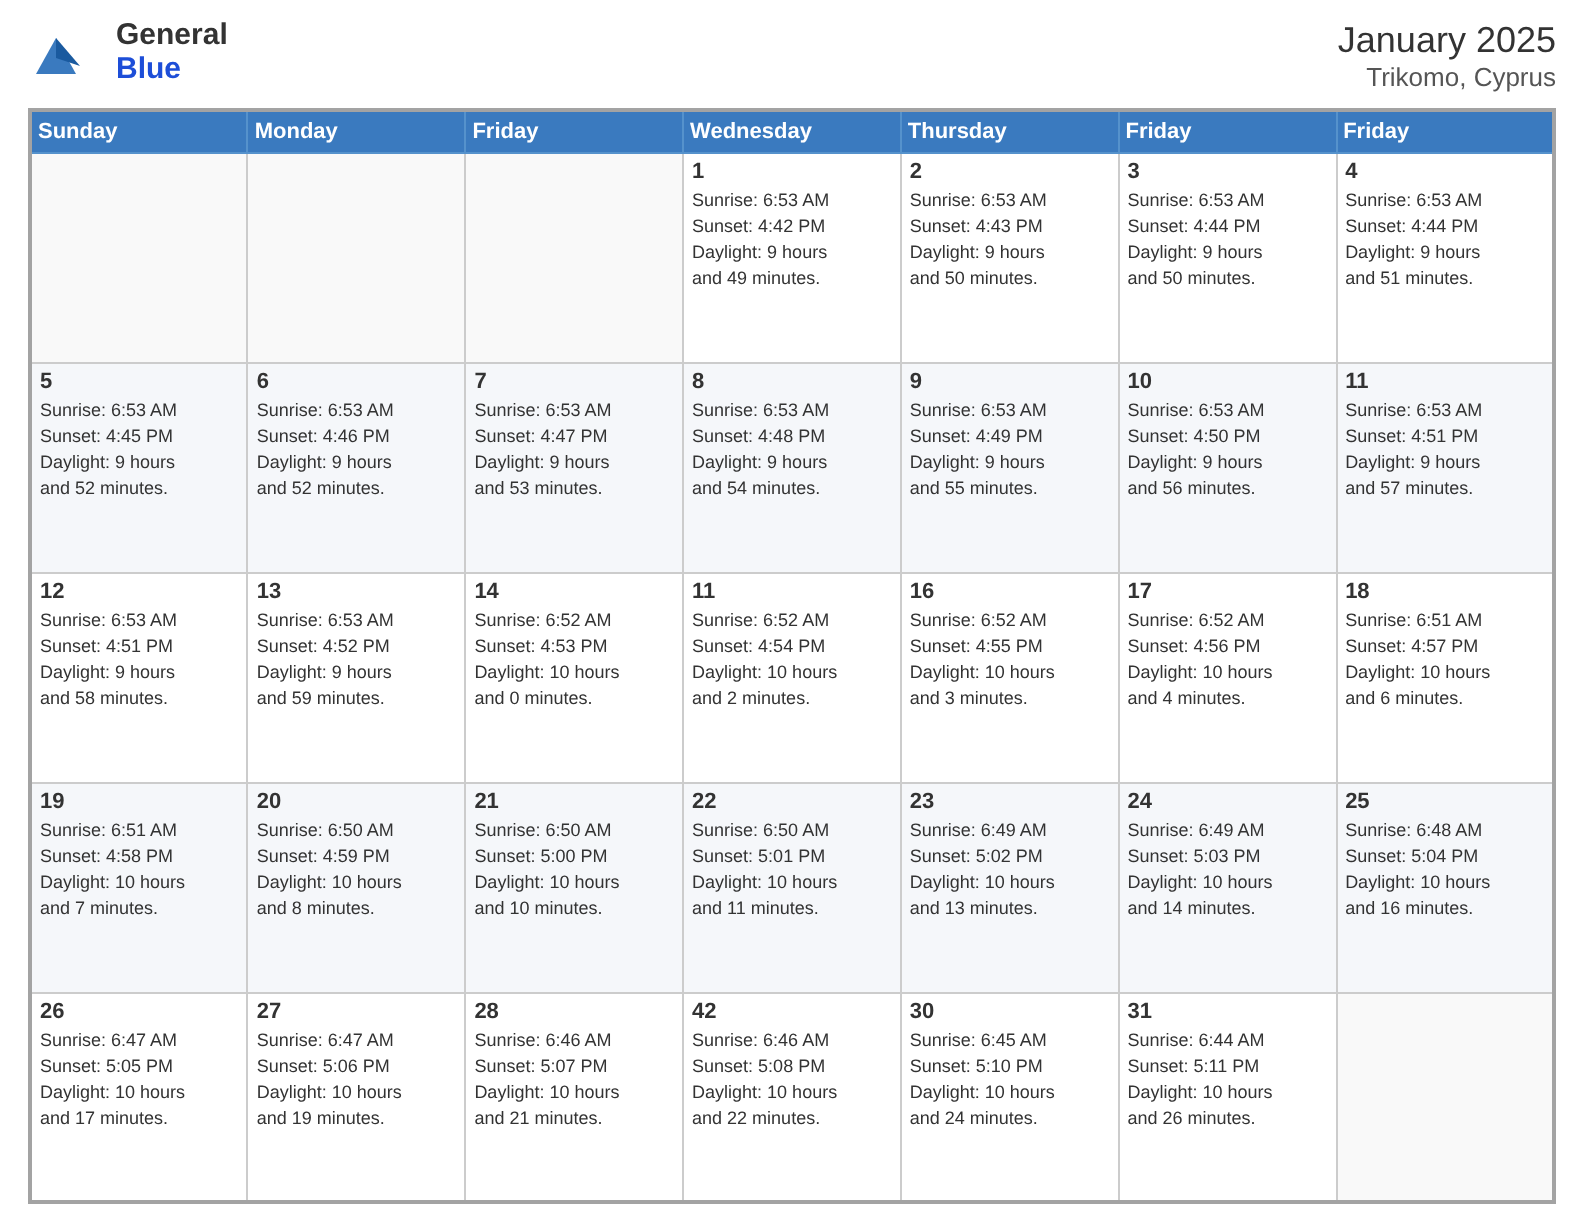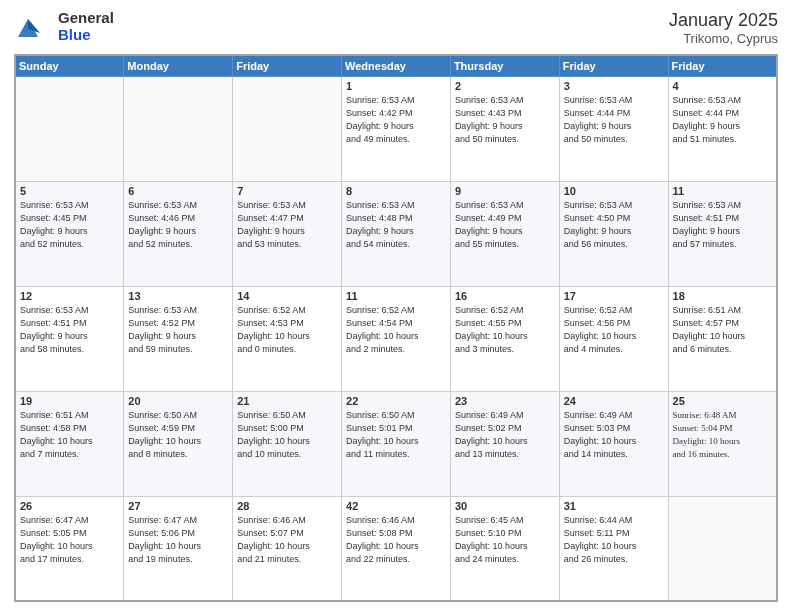--- a/index.html
+++ b/index.html
@@ -310,21 +310,21 @@
           </td>
           <td>
             <span class="day-num">24</span>
             <div class="day-info" style="white-space: pre-line;">Sunrise: 6:49 AM
 Sunset: 5:03 PM
 Daylight: 10 hours
 and 14 minutes.</div>
           </td>
           <td>
             <span class="day-num">25</span>
-            <div class="day-info" style="white-space: pre-line; font-family: Liberation Serif, serif;">Sunrise: 6:48 AM
+            <div class="day-info" style="white-space: pre-line;">Sunrise: 6:48 AM
 Sunset: 5:04 PM
 Daylight: 10 hours
 and 16 minutes.</div>
           </td>
         </tr>
         <tr>
           <td>
             <span class="day-num">26</span>
             <div class="day-info" style="white-space: pre-line;">Sunrise: 6:47 AM
 Sunset: 5:05 PM

